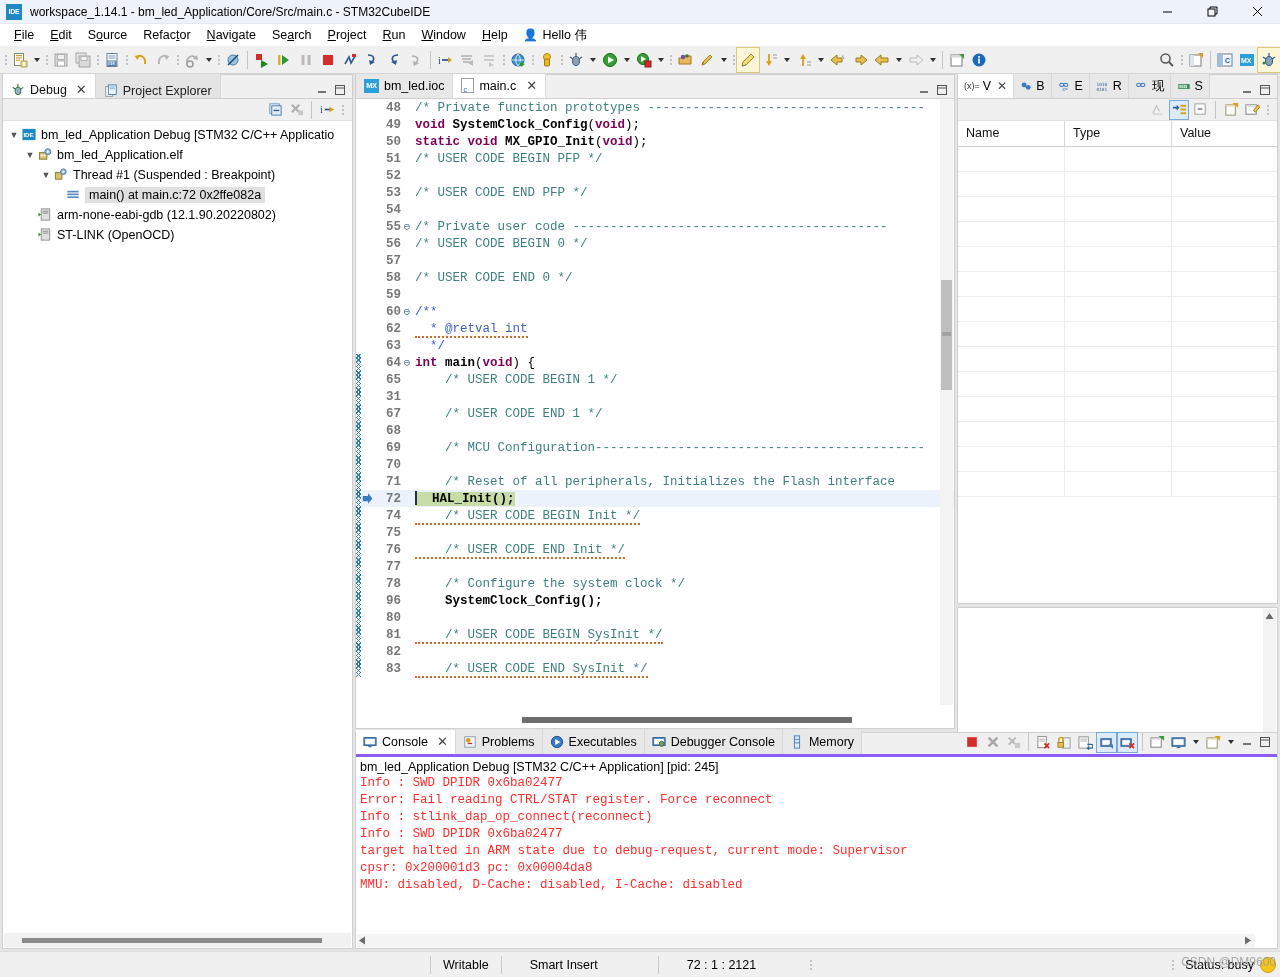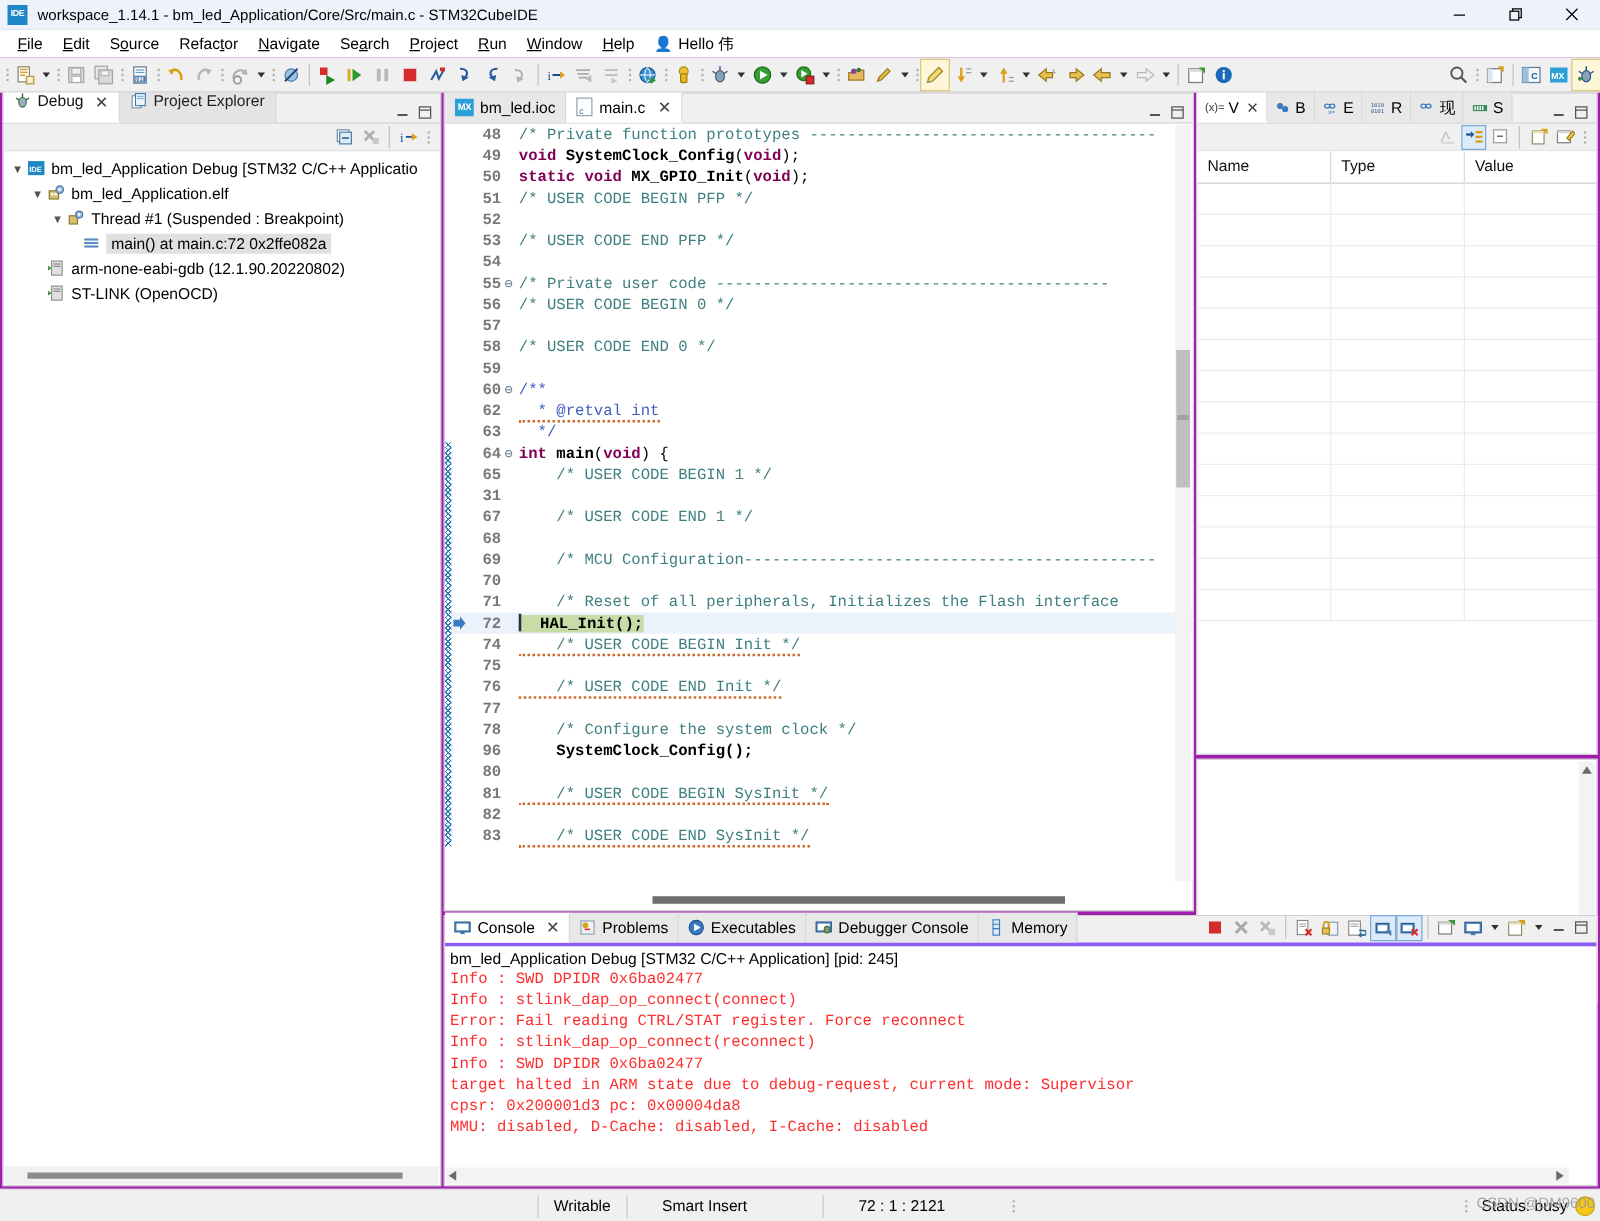--- a/index.html
+++ b/index.html
@@ -4,21 +4,21 @@
 <style>
   * { box-sizing: border-box; margin: 0; padding: 0; }
   html, body {
     width: 1280px; height: 977px;
     overflow: hidden;
     font-family: "Liberation Sans", sans-serif;
     font-size: 12px;
     background: #ffffff;
     color: #000000;
   }
-  #app { position: relative; width: 1280px; height: 977px; background:#a21caf; }
+  #app { position: relative; width: 1280px; height: 977px; background:#e5e5e5; }
 
   
   .titlebar {
     height: 24px; background: #eef2fa; display: flex; align-items: center;
     padding-left: 6px; border-bottom: 1px solid #e2e7f0;
   }
   .title-ide-icon {
     width: 16px; height: 16px; background: #1e88c7; color:#fff;
     font-size: 7px; font-weight: bold; line-height: 16px; text-align: center;
     letter-spacing: -0.3px; margin-right: 8px; flex: none;
@@ -59,21 +59,21 @@
   .ic { width:16px; height:16px; position:relative; display:block; }
 
   
   .workarea { position:absolute; left:0; top:74px; width:1280px; height:877px; }
 
   
   .leftpanel { position:absolute; left:2px; top:0; width:351px; height:875px;
     background:#ffffff; border:1px solid #cfcfcf; }
   .viewtabs { height:24px; background:#f0f0f0; display:flex; align-items:flex-end;
      border-bottom:1px solid #cfcfcf; }
-  .vtab { height:24px; display:flex; align-items:flex-start; gap:5px; padding:0 8px;
+  .vtab { height:24px; display:flex; align-items:flex-end; gap:5px; padding:0 8px;
      font-size:12.5px; color:#222; border-right:1px solid #d8d8d8; }
   .vtab.active { background:#ffffff; border-bottom:1px solid #ffffff; color:#111; }
   .vtab.inactive { background:#e4e4e4; }
   .vtab .cl { font-size:13px; color:#444; margin-left:4px; }
   .vtools { margin-left:auto; display:flex; align-items:center; gap:2px; padding-right:4px; }
   .minmax { width:16px; height:16px; display:flex; align-items:center; justify-content:center; }
 
   .viewtoolbar { height:22px; background:#f0f0f0; display:flex; align-items:center;
      justify-content:flex-end; gap:3px; padding-right:6px; border-bottom:1px solid #e3e3e3;}
   .vtb { width:18px; height:18px; display:flex; align-items:center; justify-content:center; }
@@ -1114,21 +1114,20 @@
             <svg width="12" height="12">
                 <rect x="1.5" y="1.5" width="9" height="9" fill="none" stroke="#555"></rect>
                 <line x1="1.5" y1="4" x2="10.5" y2="4" stroke="#555"></line>
               </svg>
           </div>
         </div>
       </div>
       <div class="conhead">bm_led_Application Debug [STM32 C/C++ Application]  [pid: 245]</div>
       <div class="conbody" id="console-output">
           <div class="conline red">Info : SWD DPIDR 0x6ba02477</div>
-          <div class="conline red">Info : stlink_dap_op_connect(connect)</div>
           <div class="conline red">Error: Fail reading CTRL/STAT register. Force reconnect</div>
           <div class="conline red">Info : stlink_dap_op_connect(reconnect)</div>
           <div class="conline red">Info : SWD DPIDR 0x6ba02477</div>
           <div class="conline red">target halted in ARM state due to debug-request, current mode: Supervisor</div>
           <div class="conline red">cpsr: 0x200001d3 pc: 0x00004da8</div>
           <div class="conline red">MMU: disabled, D-Cache: disabled, I-Cache: disabled</div>
         </div>
       <div class="conhs">
         <svg width="10" height="11" viewBox="0 0 10 10">
             <polygon points="2,5 8,1 8,9" fill="#6a6a6a"></polygon>

